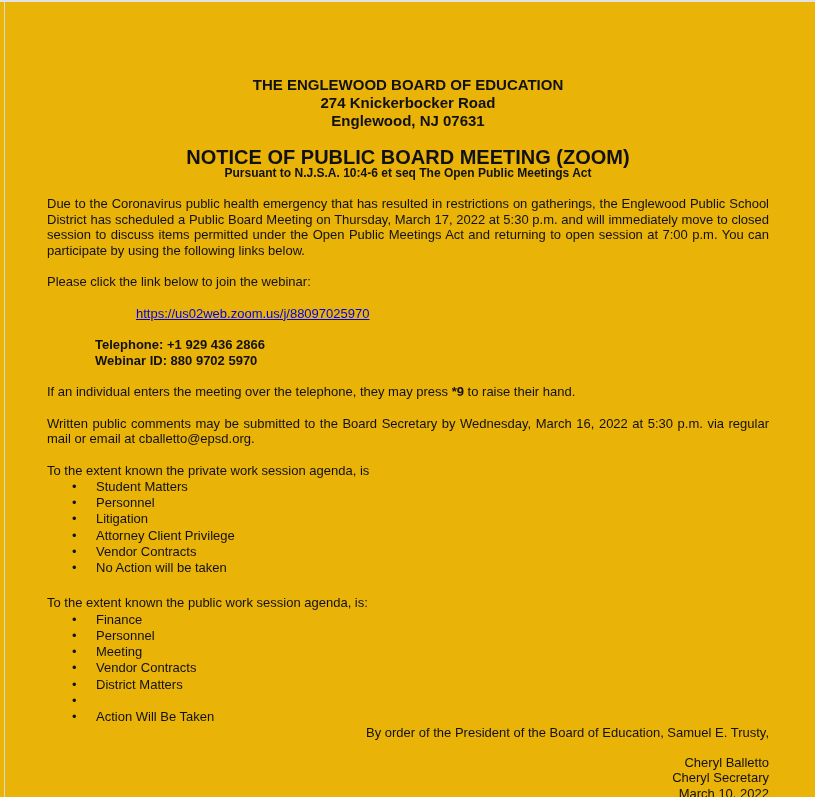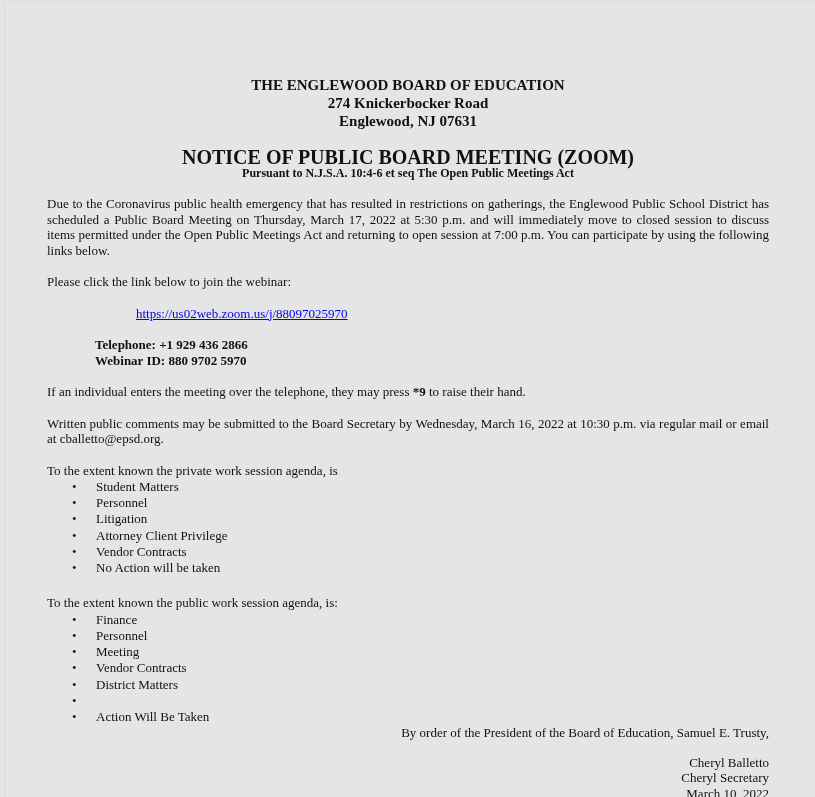--- a/index.html
+++ b/index.html
@@ -7,22 +7,21 @@
   body {
     width: 815px; height: 797px;
     font-family: "Liberation Sans", sans-serif;
     color: #111111;
     position: relative;
     overflow: hidden;
   }
   .page {
     position: absolute;
     top: 0; left: 0; right: 0; bottom: 0;
-    background: #e5e5e5;
-    font-family: Liberation Serif, serif;
+    background: #eab308;
   }
   .edge-top {
     position: absolute; top: 0; left: 0; right: 0;
     height: 2px; background: #e2e2e2;
   }
   .edge-left {
     position: absolute; top: 2px; left: 4px; bottom: 0;
     width: 1px; background: #d8d8d8;
   }
   .content {
@@ -102,21 +101,21 @@
       <a href="#" class="weblink">https://us02web.zoom.us/j/88097025970</a>
     </div>
 
     <div class="phone-block indented">
       <div class="bold">Telephone: +1 929 436 2866</div>
       <div class="bold">Webinar ID: 880 9702 5970</div>
     </div>
 
     <div class="para"><span>If an individual enters the meeting over the telephone, they may press </span><span class="bold">*9</span><span> to raise their hand.</span></div>
 
-    <div class="para justify">Written public comments may be submitted to the Board Secretary by Wednesday, March 16, 2022 at 10:30 p.m. via regular mail or email at cballetto@epsd.org.</div>
+    <div class="para justify">Written public comments may be submitted to the Board Secretary by Wednesday, March 16, 2022 at 5:30 p.m. via regular mail or email at cballetto@epsd.org.</div>
 
     <div class="para">To the extent known the private work session agenda, is</div>
     <div class="bullet-list">
       <div class="bullet-item">
           <span class="bullet-dot">•</span>
           <span>Student Matters</span>
         </div>
       <div class="bullet-item">
           <span class="bullet-dot">•</span>
           <span>Personnel</span>

